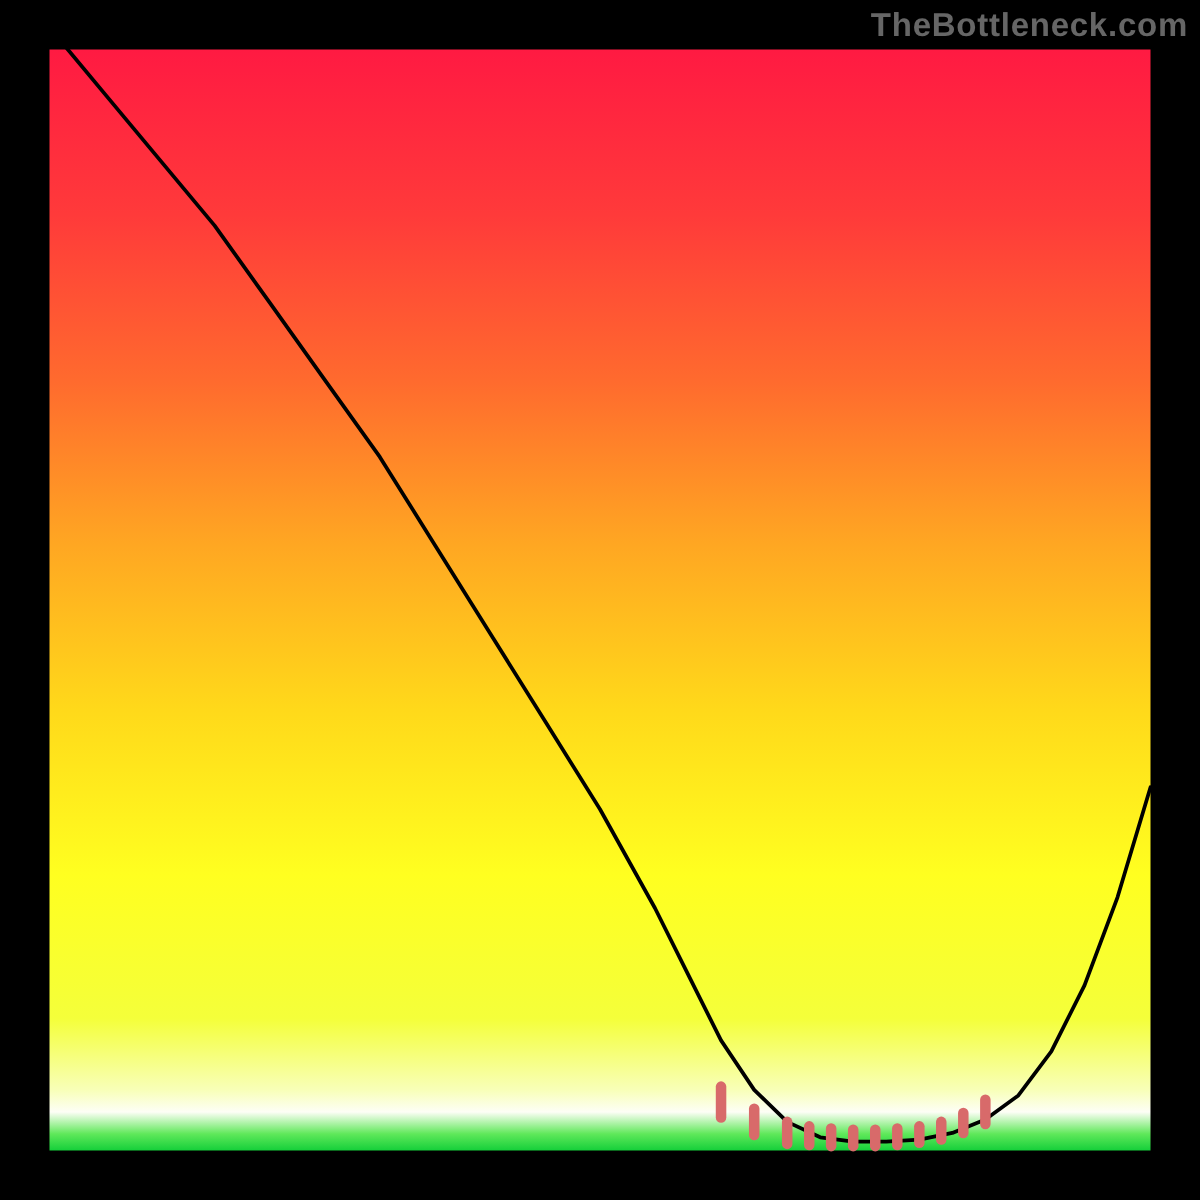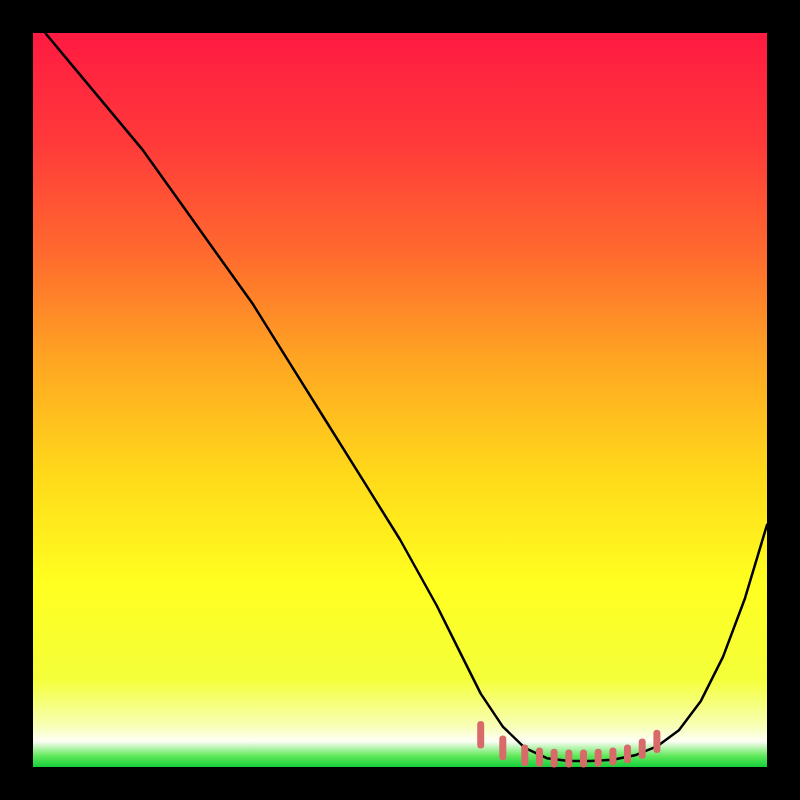--- a/index.html
+++ b/index.html
@@ -31,20 +31,21 @@
   svg {
     position: absolute;
     left: 0;
     top: 0;
   }
 </style>
 </head>
 <body>
 <div class="frame">
 
+  <div class="watermark">TheBottleneck.com</div>
 
   <svg id="chart-svg" width="800" height="800" viewBox="0 0 800 800">
     <defs>
       <linearGradient id="bg-grad" x1="0" y1="0" x2="0" y2="1">
 
       <stop offset="0.00%" stop-color="#ff1a42"></stop>
           <stop offset="15.00%" stop-color="#ff3a3a"></stop>
           <stop offset="30.00%" stop-color="#ff6a2e"></stop>
           <stop offset="45.00%" stop-color="#ffa722"></stop>
           <stop offset="60.00%" stop-color="#ffd91a"></stop>

